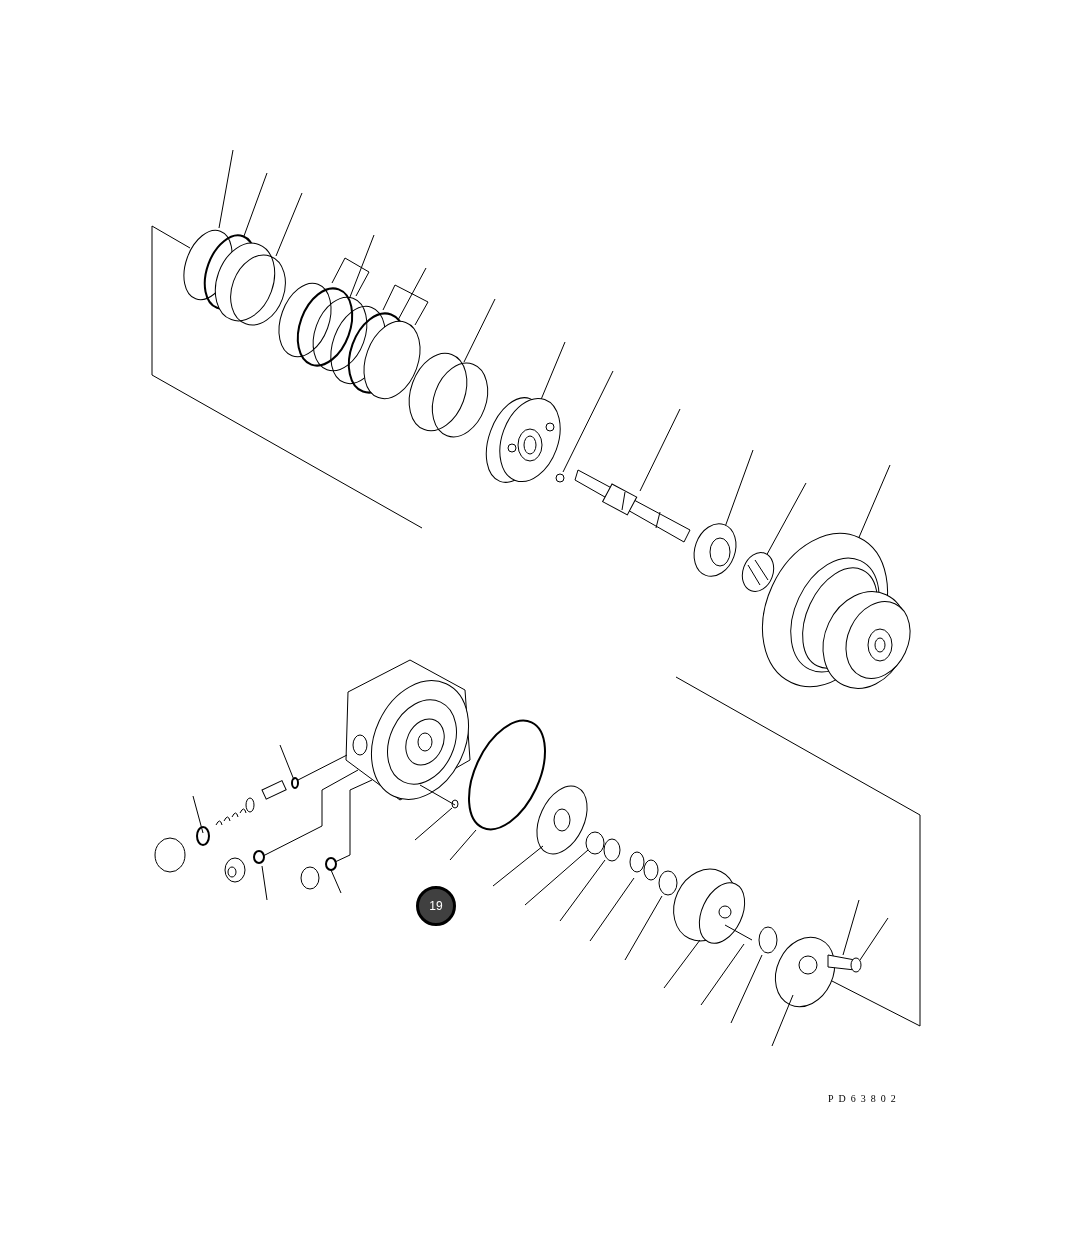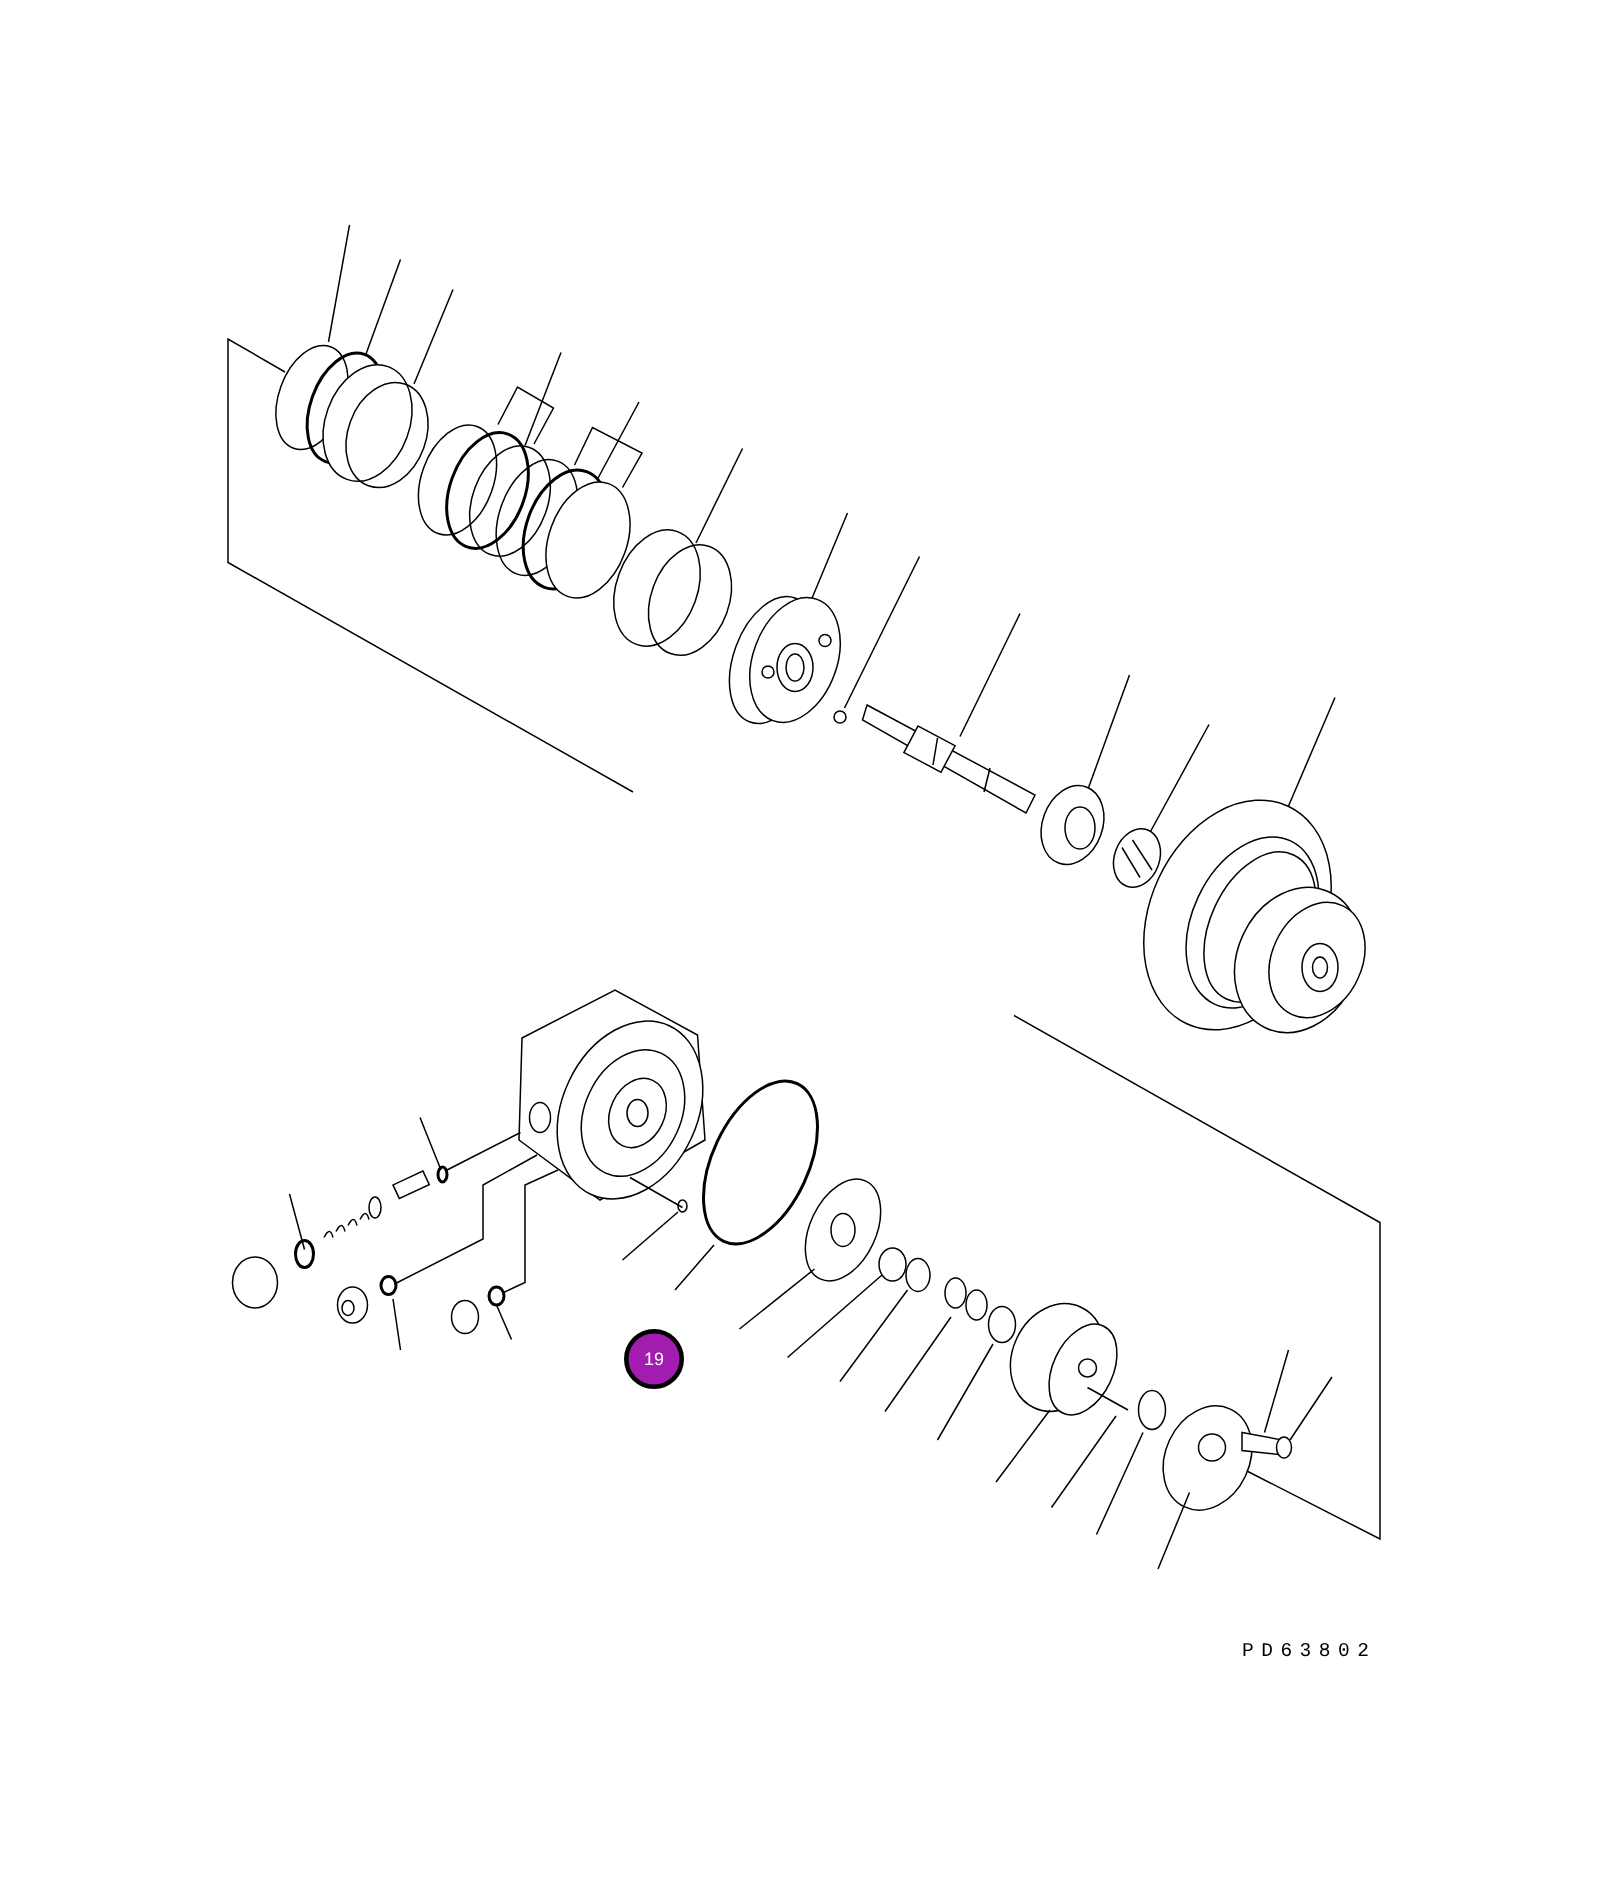--- a/index.html
+++ b/index.html
@@ -1,23 +1,23 @@
 <!DOCTYPE html>
 <html><head>
 <meta charset="utf-8">
 <style>
   html,body{margin:0;padding:0;background:#fff;}
   body{width:1070px;height:1254px;position:relative;overflow:hidden;font-family:"DejaVu Sans",sans-serif;}
   svg.diagram{position:absolute;left:0;top:0;}
   .ln{stroke:#000;stroke-width:1;fill:none;}
   .thick{stroke:#000;stroke-width:2;fill:none;}
   .wf{stroke:#000;stroke-width:1;fill:#fff;}
-  .callout{position:absolute;left:416px;top:886px;width:34px;height:34px;border-radius:50%;background:#a21caf;border:3px solid #000;
+  .callout{position:absolute;left:416px;top:886px;width:34px;height:34px;border-radius:50%;background:#404040;border:3px solid #000;
     color:#fff;font-family:"Liberation Sans",sans-serif;font-size:12px;display:flex;align-items:center;justify-content:center;cursor:pointer;}
-  .drawing-id{position:absolute;left:828px;top:1093px;font-family:Liberation Mono, monospace;font-size:13px;letter-spacing:5px;color:#000;}
+  .drawing-id{position:absolute;left:828px;top:1093px;font-family:Liberation Serif, serif;font-size:10px;letter-spacing:5px;color:#000;}
 </style>
 </head>
 <body>
 
 <svg class="diagram" width="1070" height="1254" viewBox="0 0 1070 1254">
 
   <g>
     <polyline class="ln" points="190,248 152,226 152,375 422,528"></polyline>
   </g>
 

